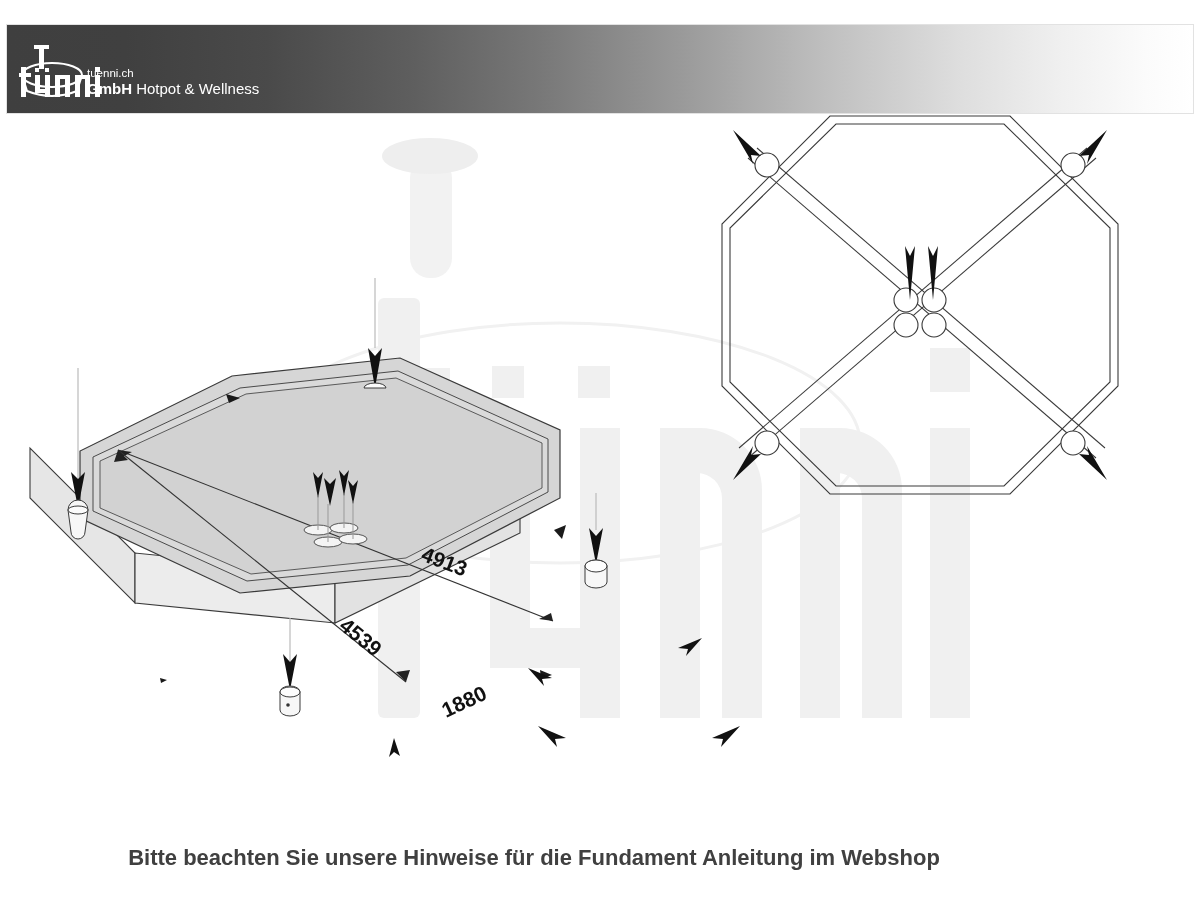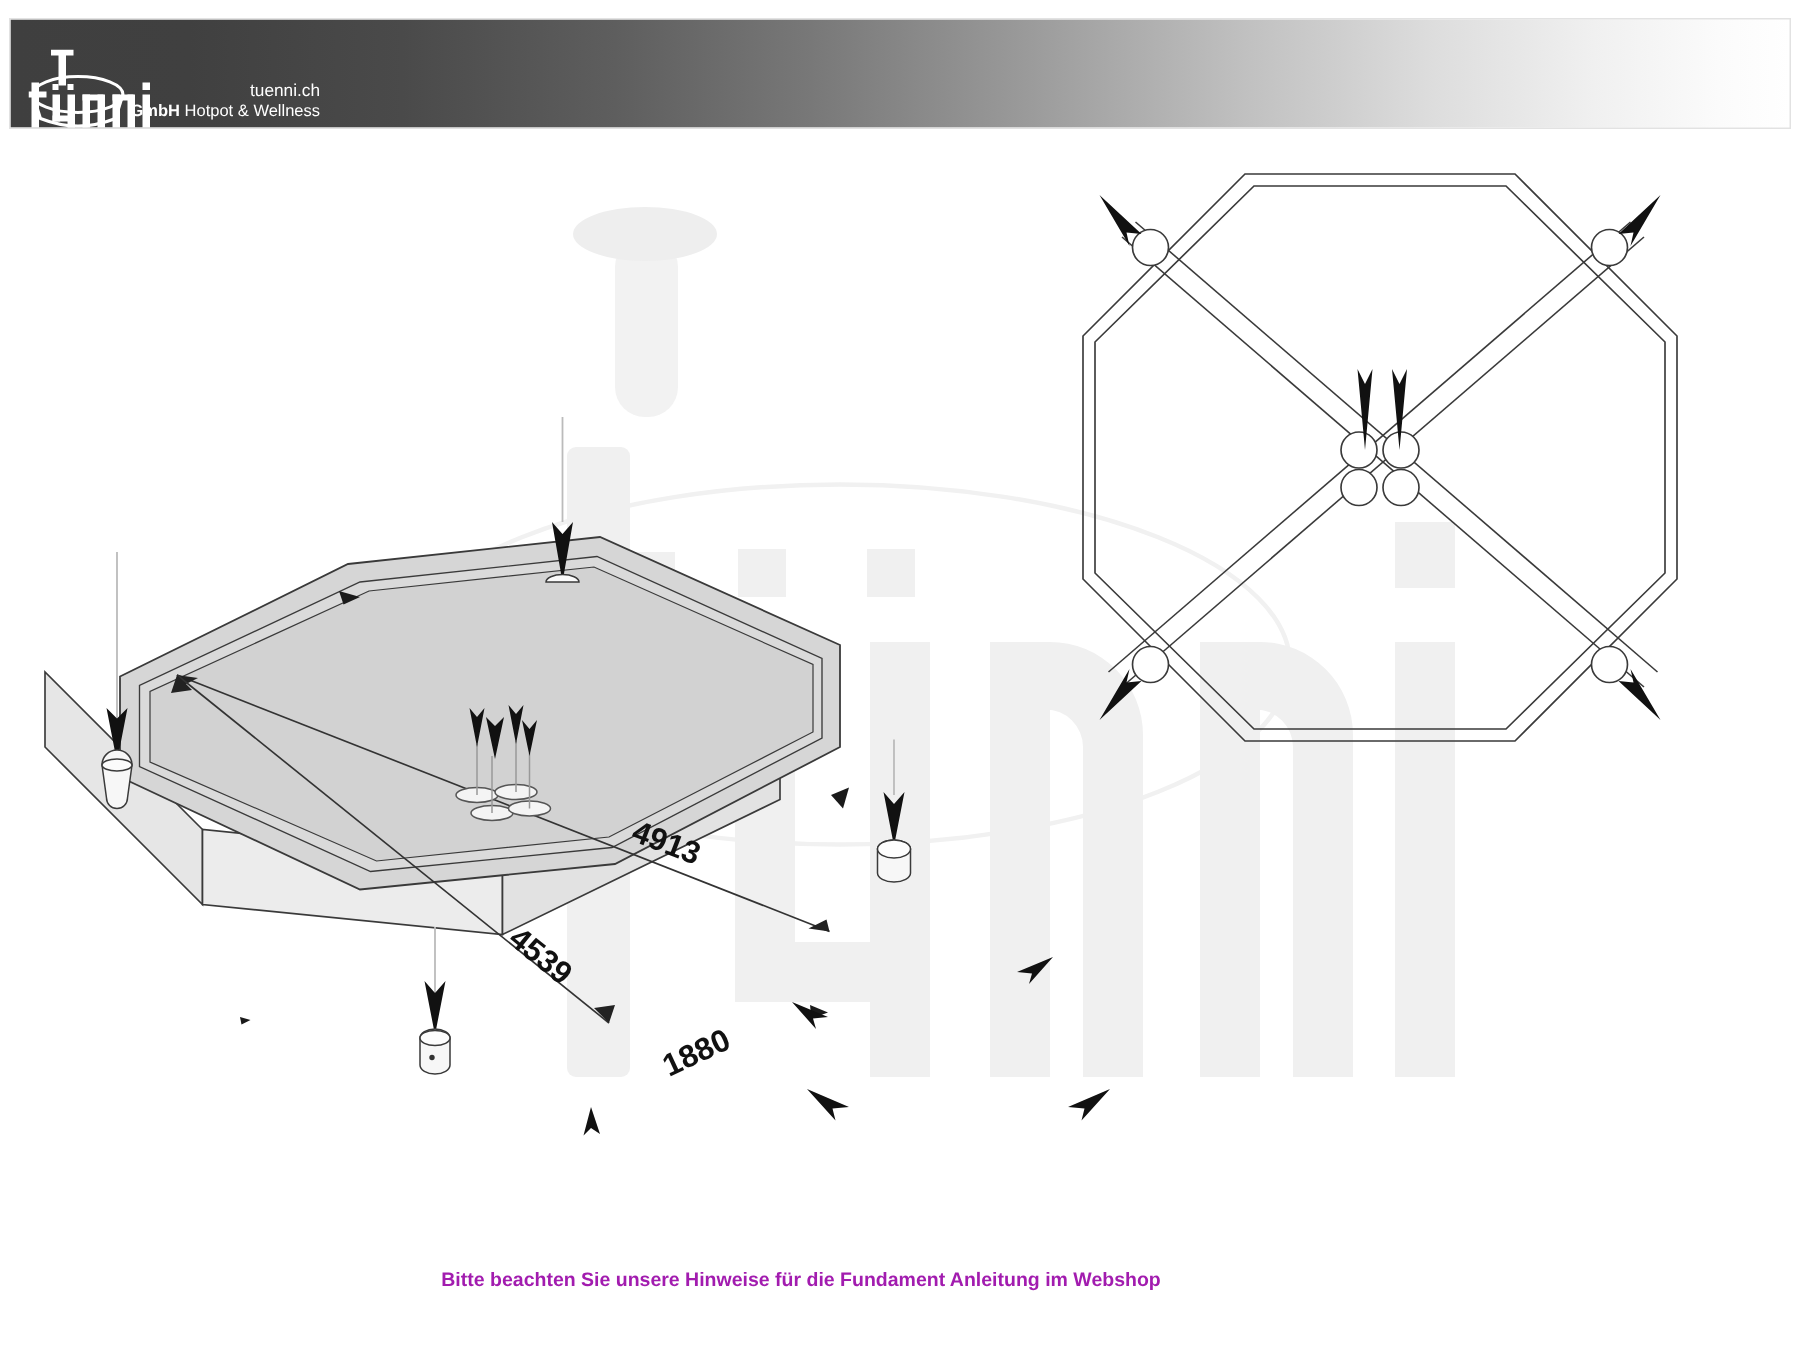--- a/index.html
+++ b/index.html
@@ -15,38 +15,37 @@
     width: 1200px;
     height: 900px;
     background: #ffffff;
     overflow: hidden;
   }
 
   
   #header-band {
     position: absolute;
     left: 6px;
-    top: 12px;
+    top: 24px;
     width: 1188px;
-    height: 74px;
+    height: 90px;
     background: linear-gradient(to right,
         #3f3f3f 0%,
         #404040 10%,
         #4a4a4a 22%,
         #5e5e5e 34%,
         #787878 45%,
         #9a9a9a 57%,
         #bfbfbf 69%,
         #dddddd 80%,
         #f0f0f0 89%,
         #fbfbfb 96%,
         #ffffff 100%);
     border: 1px solid #e2e2e2;
     box-sizing: border-box;
-    text-align: right;
   }
   #header-title {
     position: absolute;
     right: 18px;
     top: 30px;
     font-size: 27px;
     font-weight: bold;
     color: #1a1a1a;
     letter-spacing: -0.2px;
     white-space: nowrap;
@@ -67,43 +66,43 @@
     top: 22px;
     color: #ffffff;
     line-height: 1.15;
     white-space: nowrap;
   }
   .tag-line1 {
     font-size: 11.5px;
     font-weight: normal;
   }
   .tag-line2 {
-    font-size: 11px;
+    font-size: 15px;
   }
   .tag-line2 b { font-weight: bold; }
 
   
   #drawing {
     position: absolute;
     left: 0;
     top: 98px;
     width: 1200px;
     height: 730px;
   }
 
   
   #footer-note {
     position: absolute;
     left: 0;
     top: 845px;
     width: 1068px;
     text-align: center;
-    font-size: 13px;
+    font-size: 22px;
     font-weight: bold;
-    color: #a21caf;
+    color: #404040;
     font-family: "Liberation Sans", sans-serif;
   }
 </style>
 </head>
 <body>
 
 <div id="page">
 
   <div id="header-band">
 

